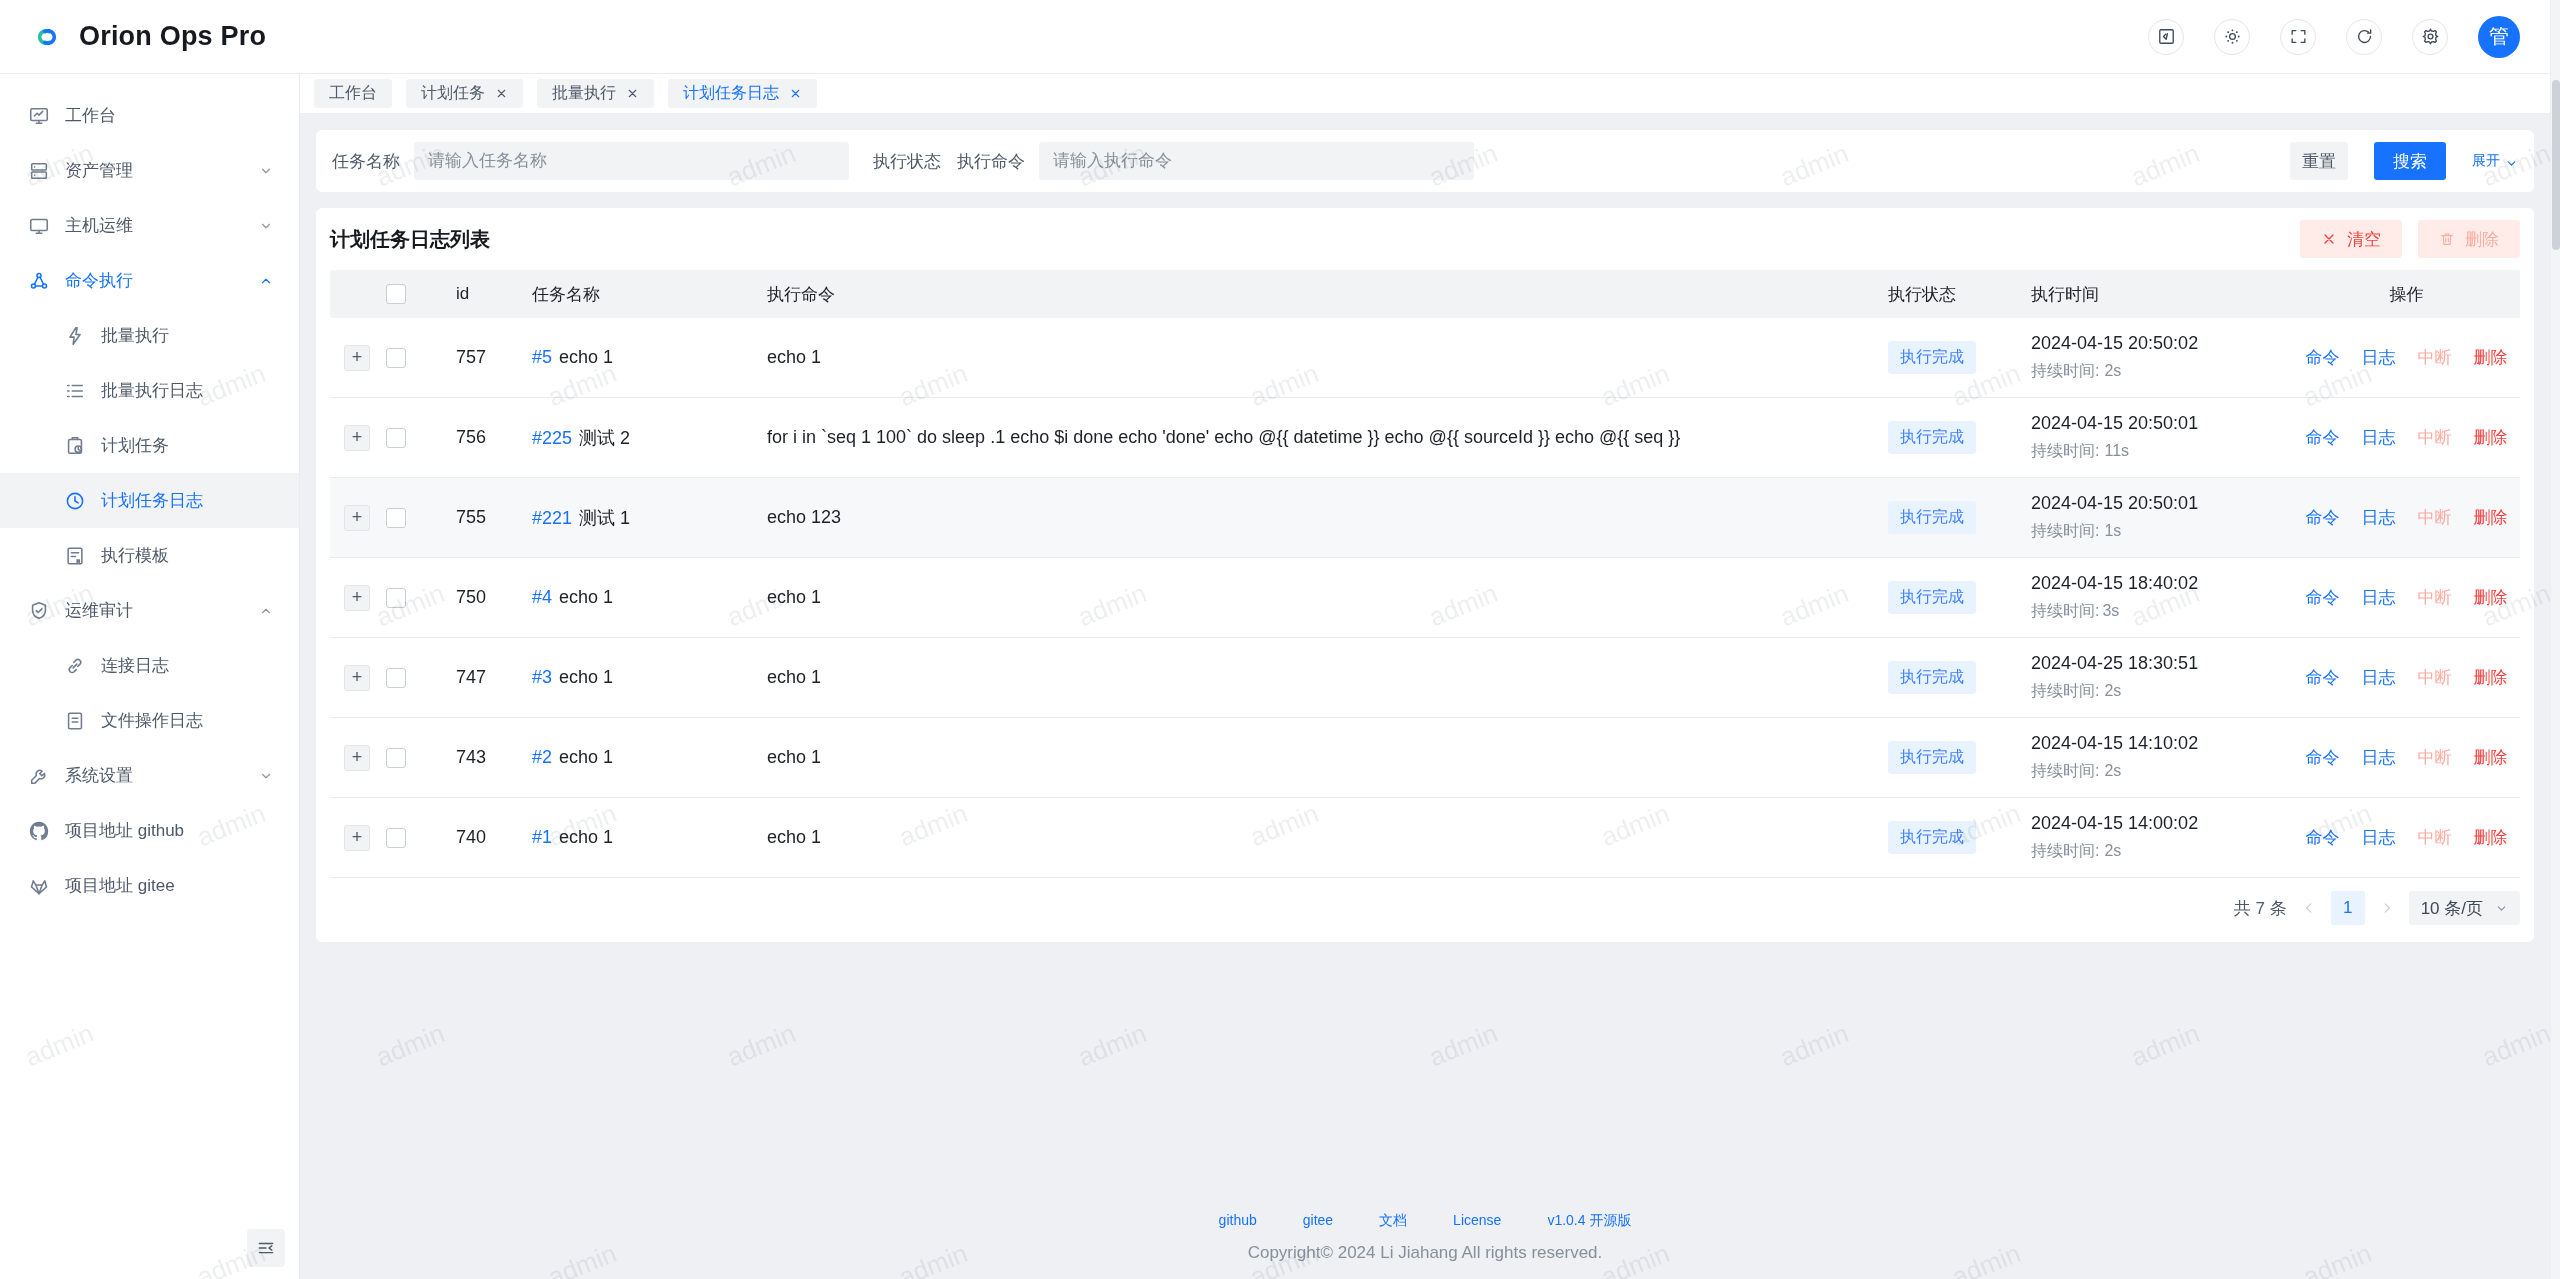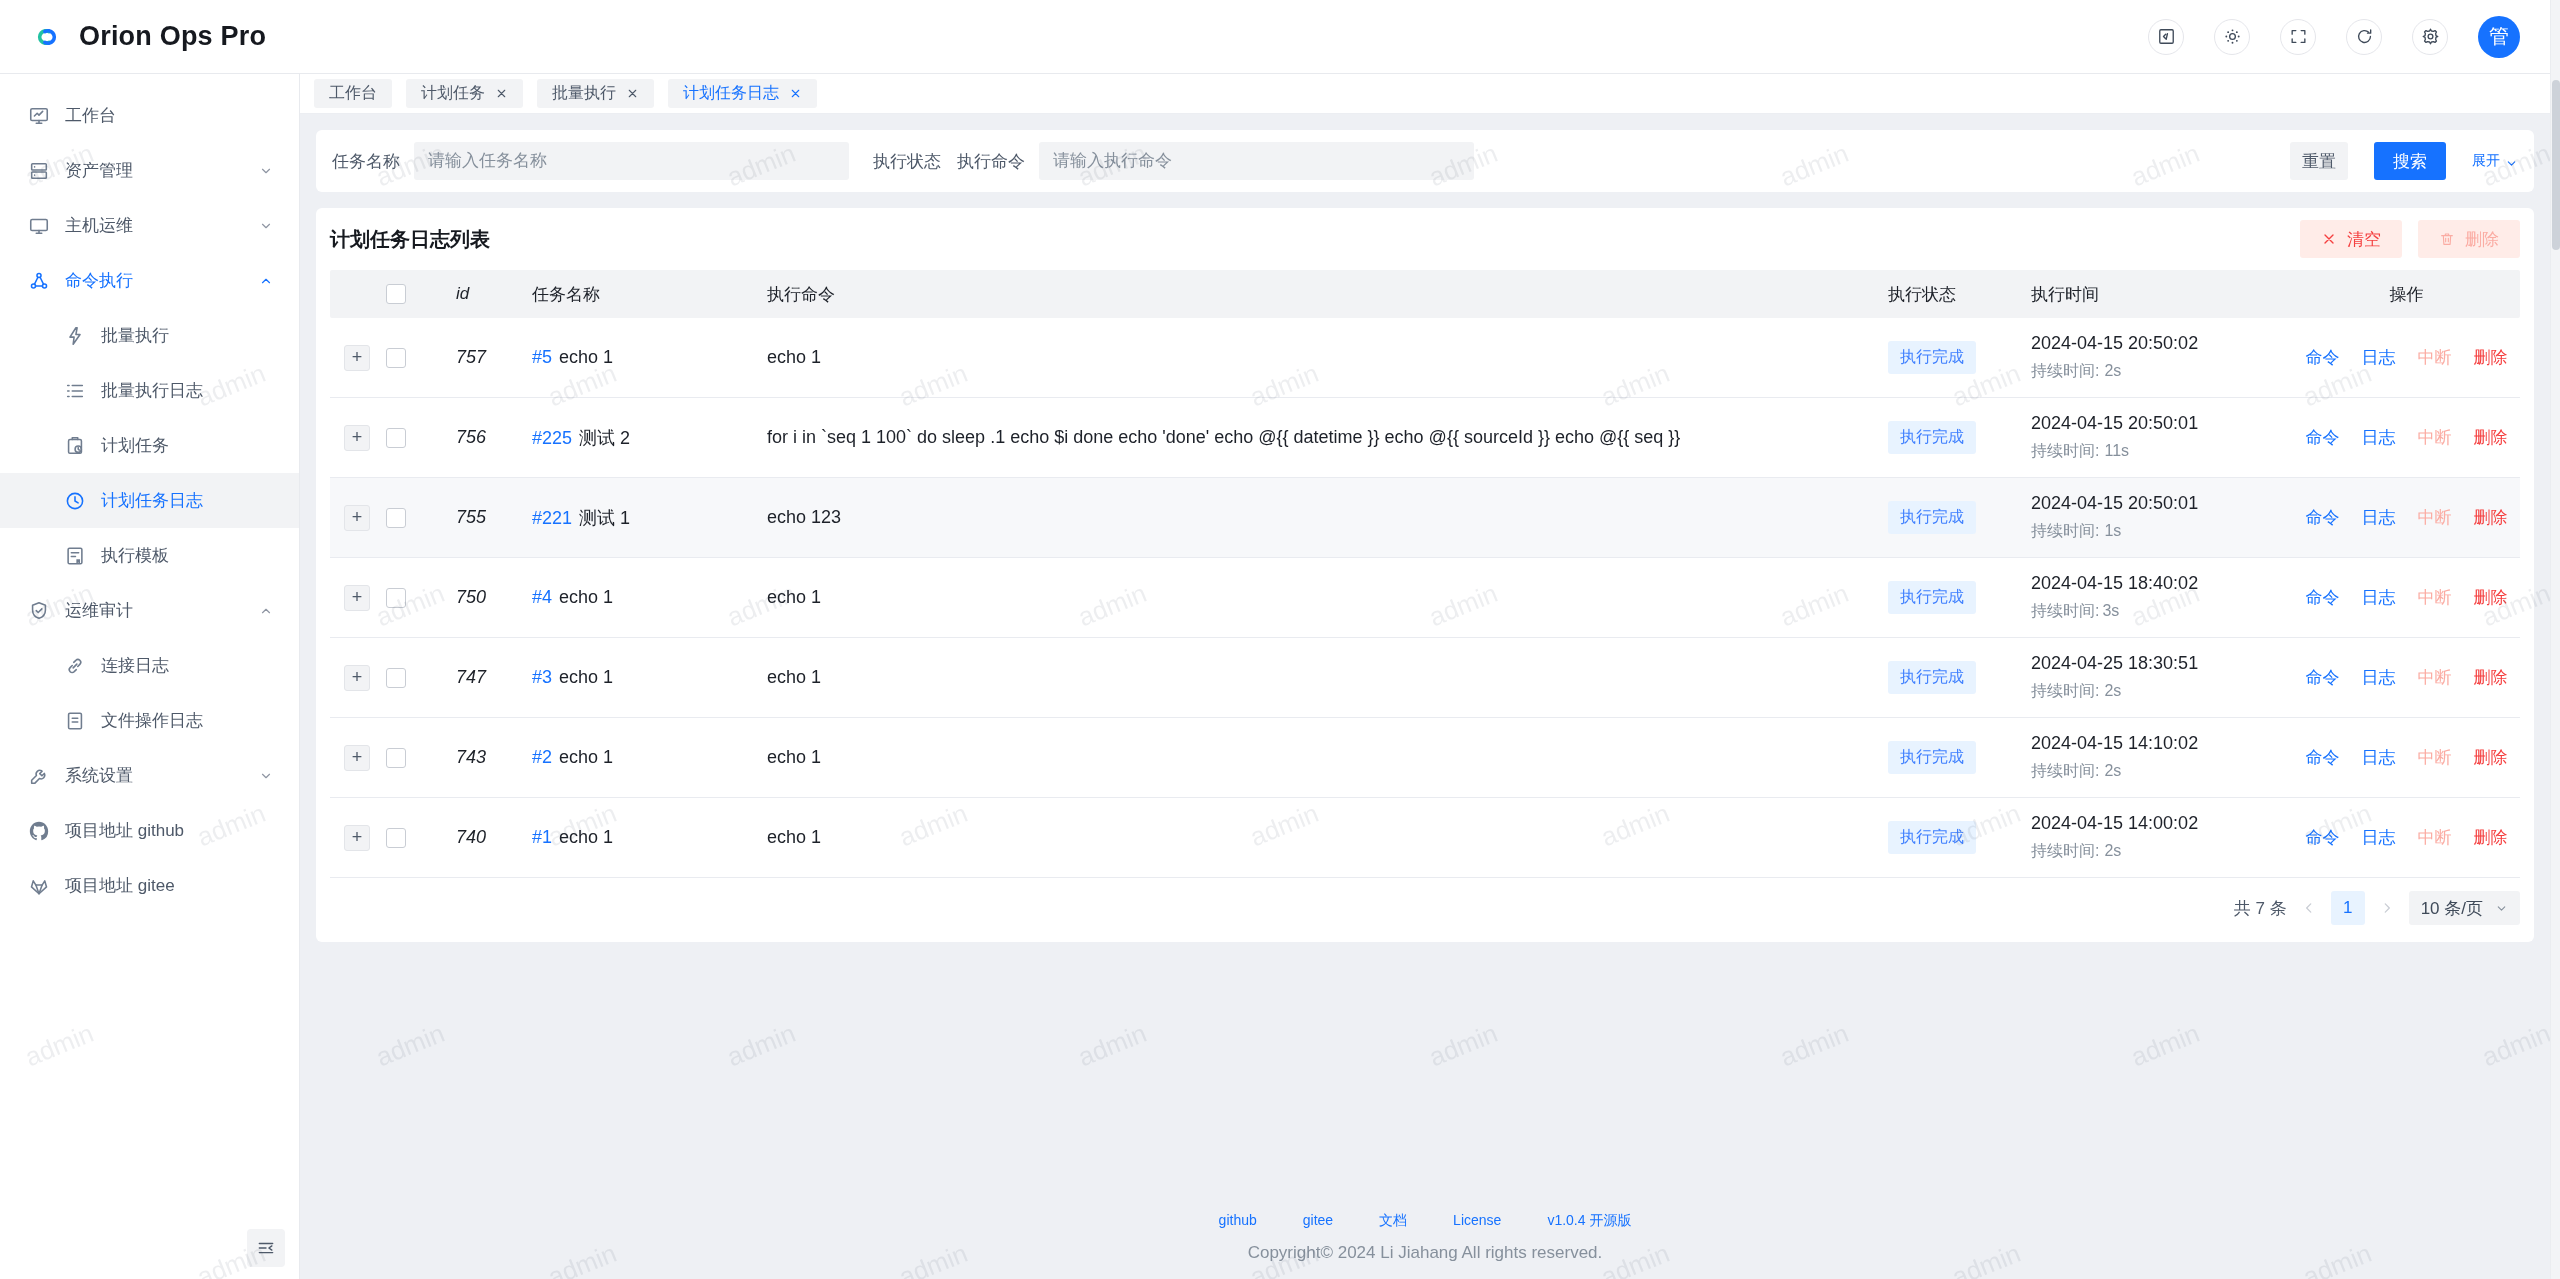--- a/index.html
+++ b/index.html
@@ -75,21 +75,21 @@
   .btn-danger { background:#ffece8; color:#f53f3f; padding:0 21px; gap:10px; }
   .btn-danger svg { width:16px; height:16px; }
   .btn-danger.disabled { color:#fbaca3; cursor:default; }
 
   .thead { display:flex; align-items:center; height:48px; background:#f2f3f5; border-radius:2px;
            font-size:17px; color:#1d2129; }
   .trow { display:flex; align-items:center; min-height:80px; border-bottom:1px solid #e9ebf0; font-size:18px; }
   .trow.shaded { background:#f7f8fa; }
   .c-expand { width:56px; display:flex; justify-content:flex-start; padding-left:14px; }
   .c-check  { width:56px; display:flex; }
-  .c-id     { width:90px; padding-left:14px;font-style:italic; }
+  .c-id     { width:90px; padding-left:14px; }
   .c-name   { width:235px; }
   .c-cmd    { flex:1; min-width:0; white-space:nowrap; overflow:hidden; text-overflow:ellipsis; }
   .c-status { width:143px; }
   .c-time   { width:262px; }
   .c-action { width:227px; display:flex; justify-content:center; }
   .expand-btn { width:26px; height:26px; background:#f2f3f5; border:1px solid #e3e5e9; border-radius:3px;
                 color:#4e5969; font-size:18px; line-height:23px; text-align:center; cursor:pointer; }
   .checkbox { width:20px; height:20px; border:1.5px solid #c9cdd4; border-radius:3px; background:#fff; cursor:pointer; }
   .tag-id { color:#1672ff; margin-right:7px; }
   .badge { display:inline-block; background:#e8f3ff; color:#4080ff; font-size:16px; padding:6px 12px; border-radius:3px; }

